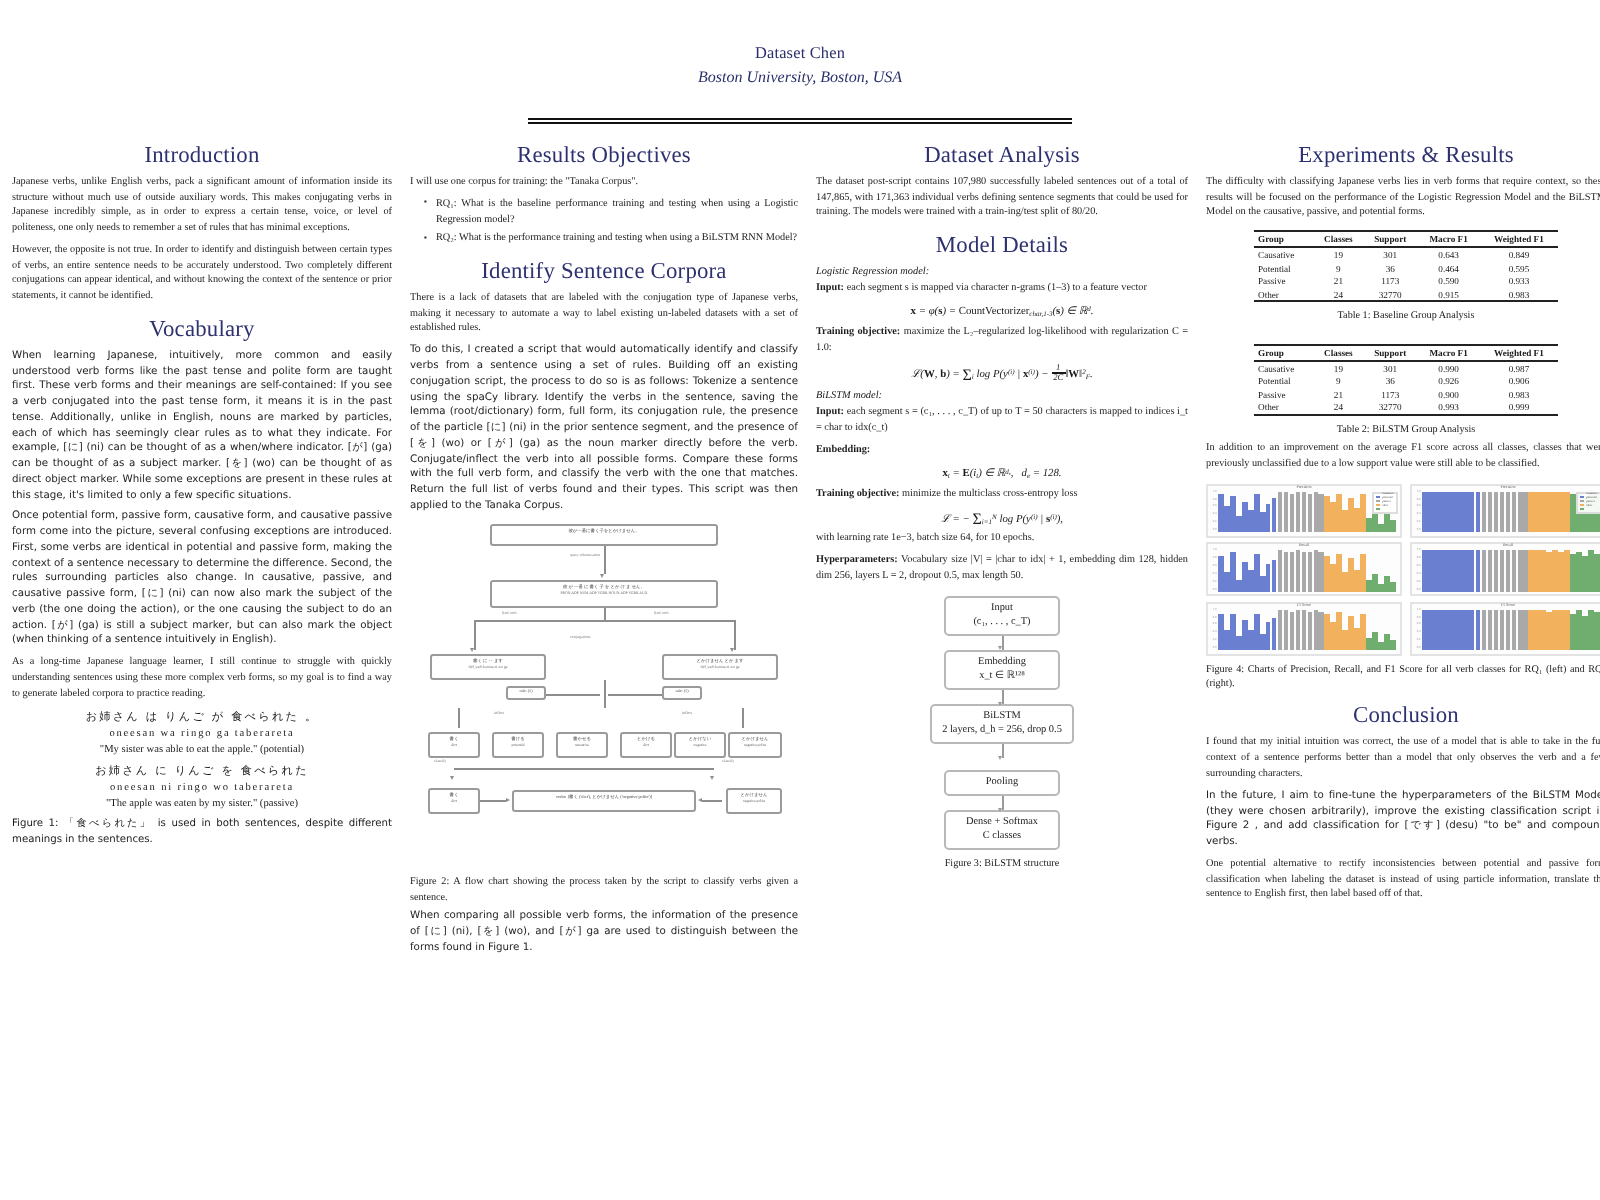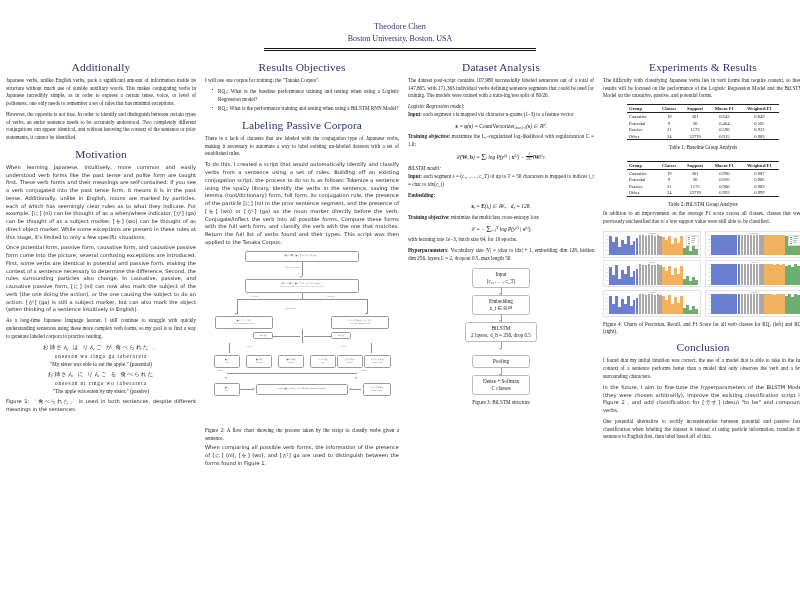--- a/index.html
+++ b/index.html
@@ -38,22 +38,23 @@
     white-space: nowrap;
   }
   .author {
     font-size: 8.2px;
     color: #2b2f6b;
     margin-bottom: 2.5px;
     letter-spacing: 0.1px;
   }
   .affiliation {
     font-size: 8px;
+    font-style: italic;
     color: #2b2f6b;
-    margin-bottom: 5px;
+    margin-bottom: 16px;
   }
   .rule {
     width: 272px;
     margin: 0 auto;
     border-top: 1.6px solid #111;
     border-bottom: 0.7px solid #111;
     height: 1.4px;
   }
 
   
@@ -333,34 +334,34 @@
   .mini-legend .sw { width: 2.4px; height: 1.4px; display: inline-block; }
 
   .gap-sm { height: 3px; }
 </style>
 </head>
 <body>
 
 <div id="poster">
 
   <div class="header">
-    <div class="author">Theodore Chen</div>
+    <div class="author">Dataset Chen</div>
     <div class="affiliation">Boston University, Boston, USA</div>
     <div class="rule"></div>
   </div>
 
   <div class="columns">
 
     <div class="col col-1">
 
-      <h2 class="section">Additionally</h2>
+      <h2 class="section">Introduction</h2>
       <p class="body">Japanese verbs, unlike English verbs, pack a significant amount of information inside its structure without much use of outside auxiliary words. This makes conjugating verbs in Japanese incredibly simple, as in order to express a certain tense, voice, or level of politeness, one only needs to remember a set of rules that has minimal exceptions.</p>
       <p class="body">However, the opposite is not true. In order to identify and distinguish between certain types of verbs, an entire sentence needs to be accurately understood. Two completely different conjugations can appear identical, and without knowing the context of the sentence or prior statements, it cannot be identified.</p>
 
-      <h2 class="section tight">Motivation</h2>
+      <h2 class="section tight">Vocabulary</h2>
       <p class="body jp">When learning Japanese, intuitively, more common and easily understood verb forms like the past tense and polite form are taught first. These verb forms and their meanings are self-contained: If you see a verb conjugated into the past tense form, it means it is in the past tense. Additionally, unlike in English, nouns are marked by particles, each of which has seemingly clear rules as to what they indicate. For example, [に] (ni) can be thought of as a when/where indicator. [が] (ga) can be thought of as a subject marker. [を] (wo) can be thought of as direct object marker. While some exceptions are present in these rules at this stage, it's limited to only a few specific situations.</p>
       <p class="body jp">Once potential form, passive form, causative form, and causative passive form come into the picture, several confusing exceptions are introduced. First, some verbs are identical in potential and passive form, making the context of a sentence necessary to determine the difference. Second, the rules surrounding particles also change. In causative, passive, and causative passive form, [に] (ni) can now also mark the subject of the verb (the one doing the action), or the one causing the subject to do an action. [が] (ga) is still a subject marker, but can also mark the object (when thinking of a sentence intuitively in English).</p>
       <p class="body">As a long-time Japanese language learner, I still continue to struggle with quickly understanding sentences using these more complex verb forms, so my goal is to find a way to generate labeled corpora to practice reading.</p>
 
       <div class="example-block">
         <div class="ex-line-jp">お姉さん は りんご が 食べられた 。</div>
         <div class="ex-line-ro">oneesan wa ringo ga taberareta</div>
         <div class="ex-gloss">"My sister was able to eat the apple." (potential)</div>
         <div class="ex-line-jp">お姉さん に りんご を 食べられた</div>
         <div class="ex-line-ro">oneesan ni ringo wo taberareta</div>
@@ -372,21 +373,21 @@
 
     <div class="col col-2">
 
       <h2 class="section">Results Objectives</h2>
       <p class="body">I will use one corpus for training: the "Tanaka Corpus".</p>
       <ul class="rq">
         <li>RQ₁: What is the baseline performance training and testing when using a Logistic Regression model?</li>
         <li>RQ₂: What is the performance training and testing when using a BiLSTM RNN Model?</li>
       </ul>
 
-      <h2 class="section tight">Labeling Passive Corpora</h2>
+      <h2 class="section tight">Identify Sentence Corpora</h2>
       <p class="body">There is a lack of datasets that are labeled with the conjugation type of Japanese verbs, making it necessary to automate a way to label existing un-labeled datasets with a set of established rules.</p>
       <p class="body jp">To do this, I created a script that would automatically identify and classify verbs from a sentence using a set of rules. Building off an existing conjugation script, the process to do so is as follows: Tokenize a sentence using the spaCy library. Identify the verbs in the sentence, saving the lemma (root/dictionary) form, full form, its conjugation rule, the presence of the particle [に] (ni) in the prior sentence segment, and the presence of [を] (wo) or [が] (ga) as the noun marker directly before the verb. Conjugate/inflect the verb into all possible forms. Compare these forms with the full verb form, and classify the verb with the one that matches. Return the full list of verbs found and their types. This script was then applied to the Tanaka Corpus.</p>
 
       <div class="flow">
         <div class="fbox" style="left:34px; top:0px; width:114px; height:11px;">彼が一番に書く子をとかけません。</div>
         <div class="fline" style="left:91px; top:11px; width:0.5px; height:14px;"></div>
         <div class="flabel" style="left:74px; top:15px;">spacy tokenization</div>
         <div class="arrowhead" style="left:89.4px; top:25px;"></div>
 
         <div class="fbox" style="left:34px; top:28px; width:114px; height:14px;">
@@ -472,20 +473,21 @@
 
       <p class="caption">Figure 2: A flow chart showing the process taken by the script to classify verbs given a sentence.</p>
       <p class="body jp">When comparing all possible verb forms, the information of the presence of [に] (ni), [を] (wo), and [が] ga are used to distinguish between the forms found in Figure 1.</p>
     </div>
 
     <div class="col col-3">
 
       <h2 class="section">Dataset Analysis</h2>
       <p class="body">The dataset post-script contains 107,980 successfully labeled sentences out of a total of 147,865, with 171,363 individual verbs defining sentence segments that could be used for training. The models were trained with a train-ing/test split of 80/20.</p>
 
+      <h2 class="section tight">Model Details</h2>
 
       <div class="mathlabel">Logistic Regression model:</div>
       <p class="body">
         <span class="bf">Input:</span>
         <span>each segment s is mapped via character n-grams (1–3) to a feature vector</span>
       </p>
       <div class="math">
         <span class="bb">x</span> = <span>φ</span>(<span class="bb">s</span>) = <span class="up" style="font-style:normal">CountVectorizer</span><sub>char,1-3</sub>(<span class="bb">s</span>) ∈ ℝ<sup>d</sup>.
       </div>
       <p class="body">

